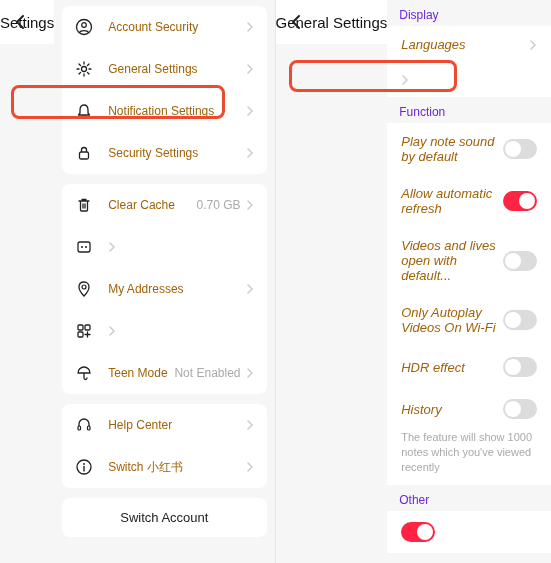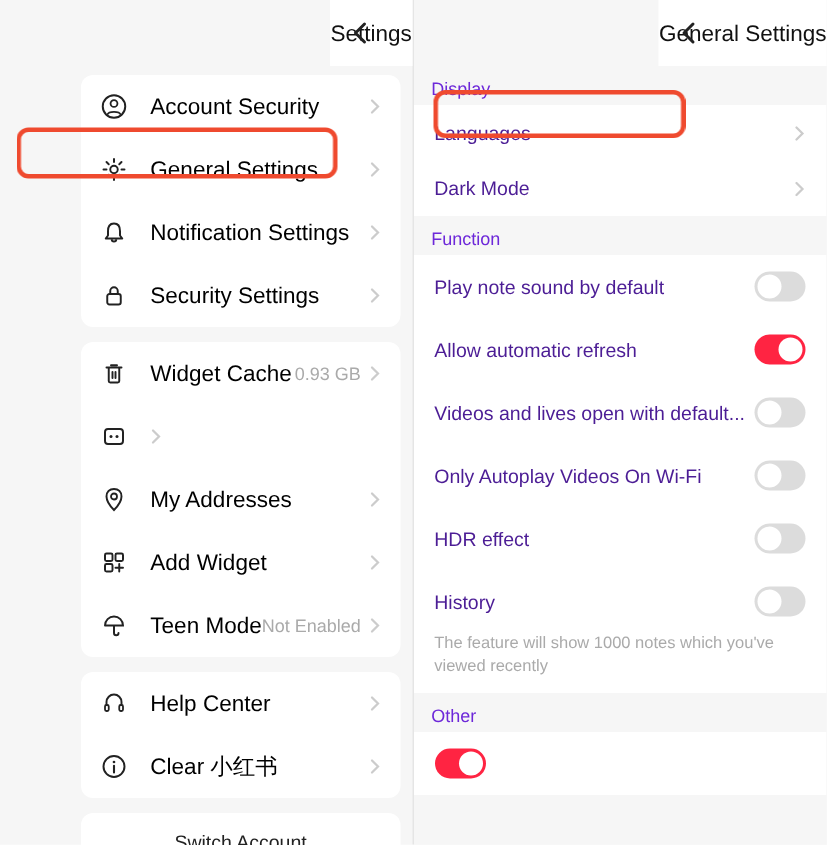--- a/index.html
+++ b/index.html
@@ -9,23 +9,21 @@
   width: 551px;
   height: 563px;
   display: flex;
   overflow: hidden;
 }
 .screen {
   width: 50%;
   height: 100%;
   background: #f6f6f6;
   display: flex;
-  flex-direction: column;
   position: relative;
-  align-items: flex-end;
 }
 .screen.left { border-right: 1px solid #e5e5e5; }
 .header {
   display: flex;
   align-items: center;
   justify-content: center;
   height: 44px;
   background: #fff;
   position: relative;
 }
@@ -65,22 +63,22 @@
   width: 20px;
   height: 20px;
   margin-right: 14px;
   display: flex;
   align-items: center;
   justify-content: center;
   flex-shrink: 0;
 }
 .row .label {
   flex: 1;
-  font-size: 15px;
-  color: #000000;
+  font-size: 12px;
+  color: #a16207;
 }
 .row .value {
   font-size: 12px;
   color: #aaa;
   margin-right: 6px;
 }
 .row .chev {
   width: 8px;
   height: 12px;
   display: flex;
@@ -115,21 +113,21 @@
   padding: 8px 12px 4px;
 }
 .rgroup {
   background: #fff;
 }
 .rrow {
   display: flex;
   align-items: center;
   padding: 11px 14px;
 }
-.rrow .label { flex: 1; font-size: 13px; color: #4c1d95; }
+.rrow .label { flex: 1; font-size: 13px; color: #a16207; font-style: italic; }
 .rrow .chev { width:8px;height:12px;display:flex;align-items:center;justify-content:center;flex-shrink:0;}
 .descrow { padding: 0 14px 10px; font-size:11px; color:#aaa; line-height:1.35; background:#fff;}
 .toggle {
   width: 34px;
   height: 20px;
   border-radius: 10px;
   background: #dcdcdc;
   position: relative;
   flex-shrink: 0;
 }
@@ -222,22 +220,22 @@
       </div>
     </div>
 
     <div class="group">
       <div class="row">
         <span class="icon">
             <svg width="18" height="18" viewBox="0 0 18 18">
               <path d="M4 5 L14 5 M5.5 5 L5.5 14 A1 1 0 0 0 6.5 15 L11.5 15 A1 1 0 0 0 12.5 14 L12.5 5 M7 3.5 L11 3.5 M8 8 L8 12 M10 8 L10 12" stroke="#222" stroke-width="1.3" fill="none" stroke-linecap="round"></path>
             </svg>
           </span>
-        <span class="label">Widget Cache</span>
-        <span class="value">0.93 GB</span>
+        <span class="label">Clear Cache</span>
+        <span class="value">0.70 GB</span>
         <span class="chev">
             <svg width="7" height="10">
               <path d="M1 1 L5 5 L1 9" stroke="#ccc" stroke-width="1.5" fill="none" stroke-linecap="round"></path>
             </svg>
           </span>
       </div>
       <div class="row">
         <span class="icon">
             <svg width="18" height="18" viewBox="0 0 18 18">
               <rect x="3" y="4" width="12" height="10" rx="2" stroke="#222" stroke-width="1.3" fill="none"></rect>
@@ -267,21 +265,20 @@
       </div>
       <div class="row">
         <span class="icon">
             <svg width="18" height="18" viewBox="0 0 18 18">
               <rect x="3" y="3" width="5" height="5" rx="1" stroke="#222" stroke-width="1.3" fill="none"></rect>
               <rect x="10" y="3" width="5" height="5" rx="1" stroke="#222" stroke-width="1.3" fill="none"></rect>
               <rect x="3" y="10" width="5" height="5" rx="1" stroke="#222" stroke-width="1.3" fill="none"></rect>
               <path d="M12.5 10 L12.5 15 M10 12.5 L15 12.5" stroke="#222" stroke-width="1.3" stroke-linecap="round"></path>
             </svg>
           </span>
-        <span class="label">Add Widget</span>
         <span class="chev">
             <svg width="7" height="10">
               <path d="M1 1 L5 5 L1 9" stroke="#ccc" stroke-width="1.5" fill="none" stroke-linecap="round"></path>
             </svg>
           </span>
       </div>
       <div class="row">
         <span class="icon">
             <svg width="18" height="18" viewBox="0 0 18 18">
               <path d="M3 9 A6 6 0 0 1 15 9 L3 9 M9 9 L9 14 A1.5 1.5 0 0 0 12 14" stroke="#222" stroke-width="1.3" fill="none" stroke-linecap="round"></path>
@@ -314,21 +311,21 @@
           </span>
       </div>
       <div class="row">
         <span class="icon">
             <svg width="18" height="18" viewBox="0 0 18 18">
               <circle cx="9" cy="9" r="7" stroke="#222" stroke-width="1.3" fill="none"></circle>
               <circle cx="9" cy="6" r="0.9" fill="#222"></circle>
               <path d="M9 8.5 L9 13" stroke="#222" stroke-width="1.4" stroke-linecap="round"></path>
             </svg>
           </span>
-        <span class="label">Clear 小红书</span>
+        <span class="label">Switch 小红书</span>
         <span class="chev">
             <svg width="7" height="10">
               <path d="M1 1 L5 5 L1 9" stroke="#ccc" stroke-width="1.5" fill="none" stroke-linecap="round"></path>
             </svg>
           </span>
       </div>
     </div>
 
     <div class="bottom-actions">
       <div class="action-btn">Switch Account</div>
@@ -352,21 +349,20 @@
     <div class="rgroup">
       <div class="rrow">
         <span class="label">Languages</span>
         <span class="chev">
             <svg width="7" height="10">
               <path d="M1 1 L5 5 L1 9" stroke="#ccc" stroke-width="1.5" fill="none" stroke-linecap="round"></path>
             </svg>
           </span>
       </div>
       <div class="rrow">
-        <span class="label">Dark Mode</span>
         <span class="chev">
             <svg width="7" height="10">
               <path d="M1 1 L5 5 L1 9" stroke="#ccc" stroke-width="1.5" fill="none" stroke-linecap="round"></path>
             </svg>
           </span>
       </div>
     </div>
 
     <div class="section-title">Function</div>
     <div class="rgroup">

